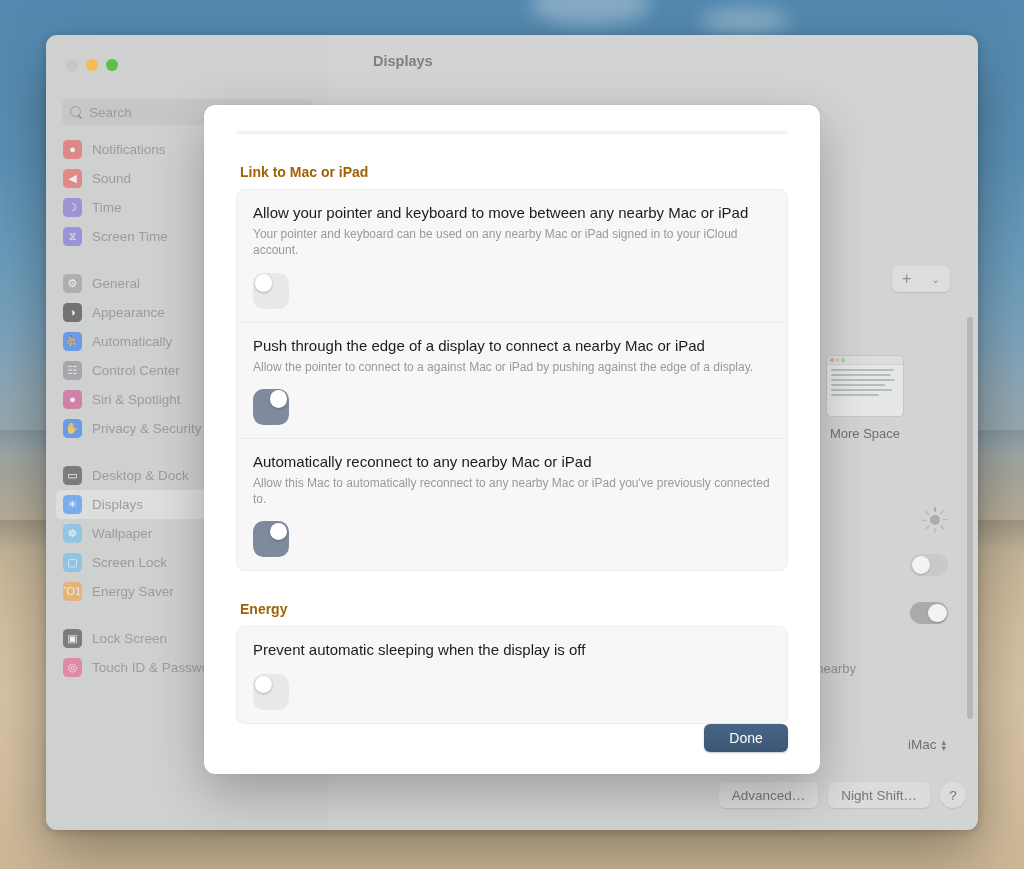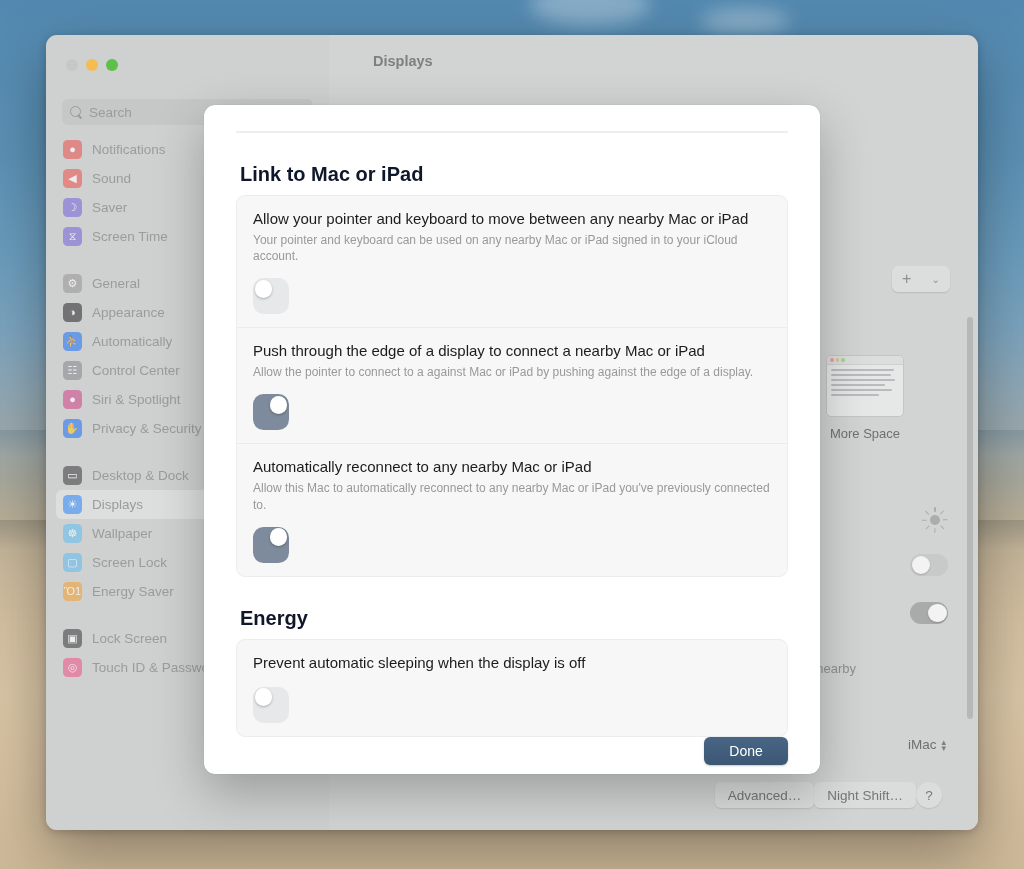--- a/index.html
+++ b/index.html
@@ -305,25 +305,25 @@
   #imac-popup .steppers {
     display: flex;
     flex-direction: column;
     line-height: 6px;
     font-size: 9px;
     color: #7d7e7e;
   }
 
   #bottom-buttons {
     position: absolute;
-    right: 36px;
+    right: 12px;
     bottom: 22px;
     display: flex;
     align-items: center;
-    gap: 0;
+    gap: 10px;
   }
   .bbtn {
     height: 26px;
     padding: 0 13px;
     background: #dbdcdc;
     border-radius: 6px;
     display: flex;
     align-items: center;
     font-size: 13.5px;
     color: #767777;
@@ -383,23 +383,23 @@
     line-height: 1.33;
   }
   .row-desc {
     font-size: 12px;
     color: #98999b;
     line-height: 1.35;
     margin-top: 3px;
   }
 
   .section-title {
-    font-size: 20px;
+    font-size: 14px;
     font-weight: 700;
-    color: #0f172a;
+    color: #a16207;
     margin: 30px 0 9px 4px;
   }
 
   .toggle {
     flex: 0 0 36px;
     width: 36px; height: 21px;
     border-radius: 10.5px;
     position: relative;
     margin-top: 2px;
   }
@@ -466,21 +466,21 @@
             <div class="nav-item">
               <span class="nav-icon" style="background: rgb(234, 95, 91);">●</span>
               <span class="nav-label">Notifications</span>
             </div>
             <div class="nav-item">
               <span class="nav-icon" style="background: rgb(236, 94, 91);">◀</span>
               <span class="nav-label">Sound</span>
             </div>
             <div class="nav-item">
               <span class="nav-icon" style="background: rgb(124, 111, 219);">☽</span>
-              <span class="nav-label">Saver</span>
+              <span class="nav-label">Time</span>
             </div>
             <div class="nav-item">
               <span class="nav-icon" style="background: rgb(123, 111, 218);">⧖</span>
               <span class="nav-label">Screen Time</span>
             </div>
           </div>
           <div class="nav-group">
             <div class="nav-item">
               <span class="nav-icon" style="background: rgb(156, 156, 158);">⚙</span>
               <span class="nav-label">General</span>

